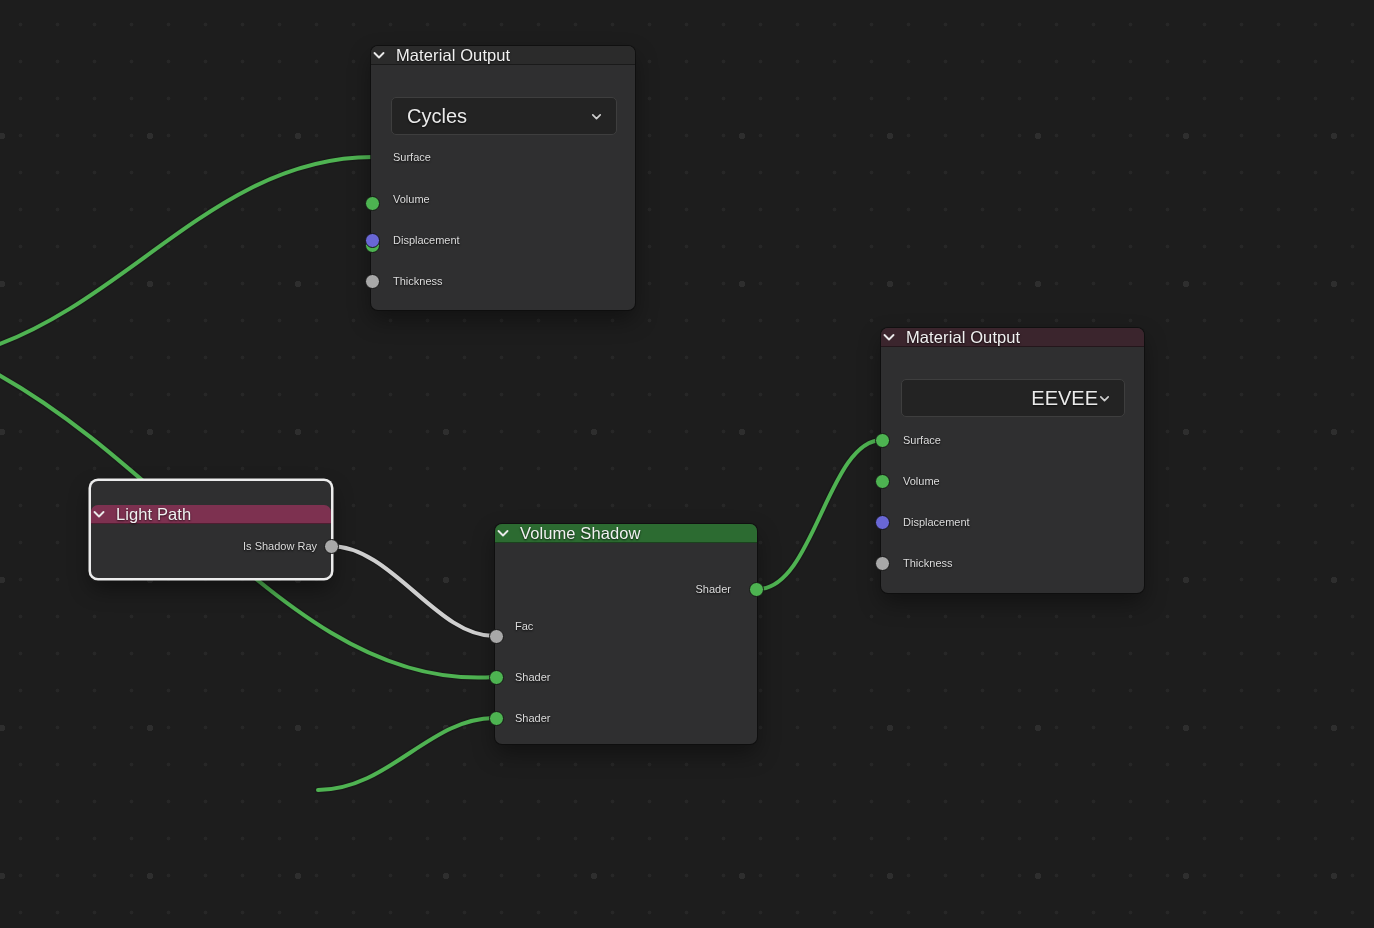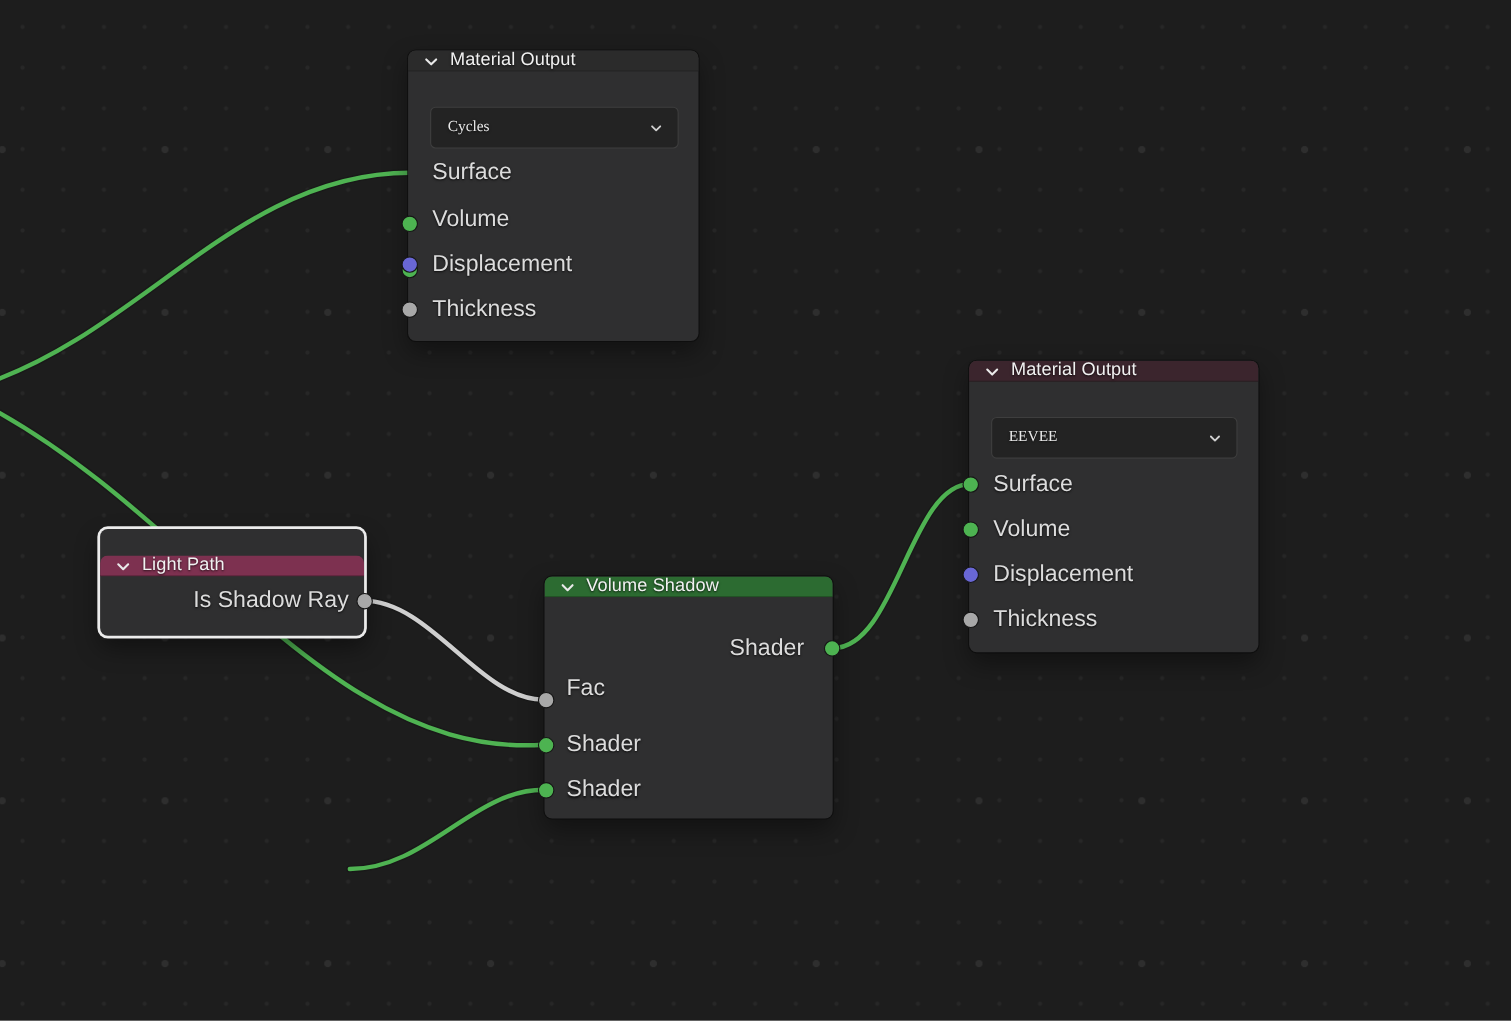--- a/index.html
+++ b/index.html
@@ -18,45 +18,45 @@
     background-position:76px 62px, 2px 6px;
   }
   .wires{position:absolute;left:0;top:0;z-index:1;pointer-events:none;}
   .node{
     position:absolute;z-index:2;background:#2f2f30;border-radius:7px;
     box-shadow:0 0 0 1px rgba(10,10,10,.65), 0 10px 22px rgba(0,0,0,.38);
   }
   .node.selected{box-shadow:0 0 0 2.5px #ececec, 0 10px 22px rgba(0,0,0,.45);}
   .node-header{
     position:absolute;left:0;right:0;top:0;height:19px;
-    border-radius:7px 7px 0 0;display:flex;align-items:flex-end;gap:9px;
-    padding-left:13px;box-sizing:border-box;
+    border-radius:7px 7px 0 0;display:flex;align-items:center;gap:9px;
+    box-sizing:border-box;
     border-bottom:1px solid rgba(0,0,0,.38);
   }
   .node-title{
     color:#f1f1f1;font-size:16.5px;letter-spacing:.1px;
     text-shadow:0 1px 2px rgba(0,0,0,.75);white-space:nowrap;
   }
   .chev{flex:0 0 auto;display:block;}
   .row{position:absolute;display:flex;align-items:center;height:40px;box-sizing:border-box;}
   .row .label{
-    color:#dcdcdc;font-size:21px;text-shadow:0 1px 2px rgba(0,0,0,.8);white-space:nowrap;
+    color:#dcdcdc;font-size:11px;text-shadow:0 1px 2px rgba(0,0,0,.8);white-space:nowrap;
   }
   .row.out{justify-content:flex-end;}
   .socket{
     position:absolute;width:15px;height:15px;border-radius:50%;
     border:1.5px solid #161616;box-sizing:border-box;z-index:3;
   }
   .dropdown{
     position:absolute;background:#232323;border:1px solid #3e3e3e;border-radius:5px;
     display:flex;align-items:center;justify-content:space-between;
     padding:0 13px 0 15px;box-sizing:border-box;cursor:default;
   }
   .dropdown .dd-value{
-    color:#eaeaea;font-size:14px;text-shadow:0 1px 2px rgba(0,0,0,.7);white-space:nowrap;font-family:Liberation Serif, serif;
+    color:#eaeaea;font-size:20px;text-shadow:0 1px 2px rgba(0,0,0,.7);white-space:nowrap;
   }
   .swatch{
     position:absolute;border-radius:5px;border:1px solid rgba(0,0,0,.35);box-sizing:border-box;
     box-shadow:0 1px 2px rgba(0,0,0,.4);
   }
 </style>
 </head>
 <body>
 
 <div class="canvas" style="background-color: rgb(29, 29, 29);">
@@ -112,21 +112,21 @@
       </div>
   </div>
 
   <div class="node" style="left:881px;top:328px;width:263px;height:265px;">
     <div class="node-header" style="background-color: rgb(59, 37, 45);">
       <svg class="chev" width="16" height="16" viewBox="0 0 16 16">
           <path d="M3.5 6l4.5 4.5L12.5 6" stroke="#e9e9e9" stroke-width="1.9" fill="none" stroke-linecap="round" stroke-linejoin="round"></path>
         </svg>
       <span class="node-title">Material Output</span>
     </div>
-    <div class="dropdown" style="left:20px;top:51px;width:224px;height:38px;">
+    <div class="dropdown" style="left:20px;top:51px;width:224px;height:38px;justify-content:flex-end;">
       <span class="dd-value">EEVEE</span>
       <svg width="13" height="13" viewBox="0 0 14 14">
           <path d="M3 5.2l4 4 4-4" stroke="#cfcfcf" stroke-width="1.8" fill="none" stroke-linecap="round" stroke-linejoin="round"></path>
         </svg>
     </div>
     <span class="socket" style="left: -6px; top: 105px; background-color: rgb(77, 179, 81);"></span>
     <div class="row" style="left:22px;top:92px;">
         <span class="label">Surface</span>
       </div>
     <span class="socket" style="left: -6px; top: 146px; background-color: rgb(77, 179, 81);"></span>

